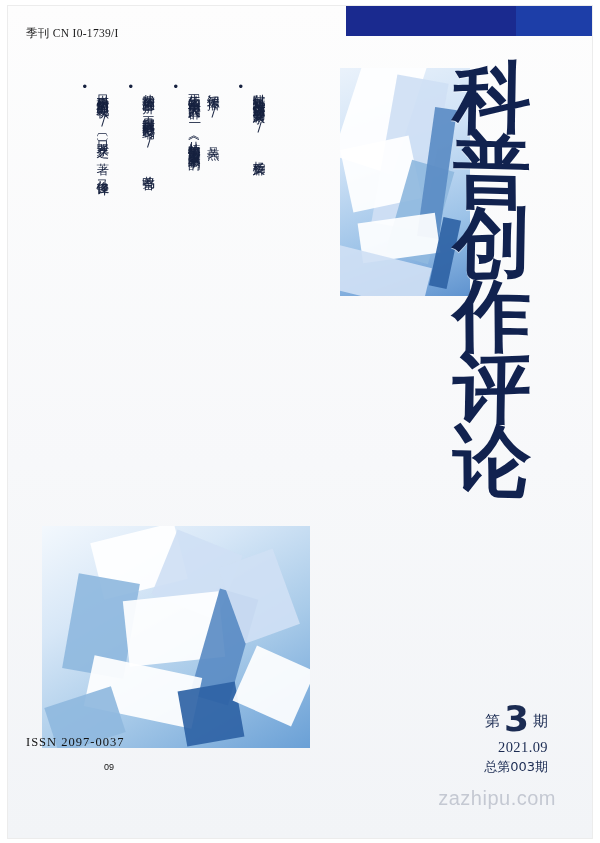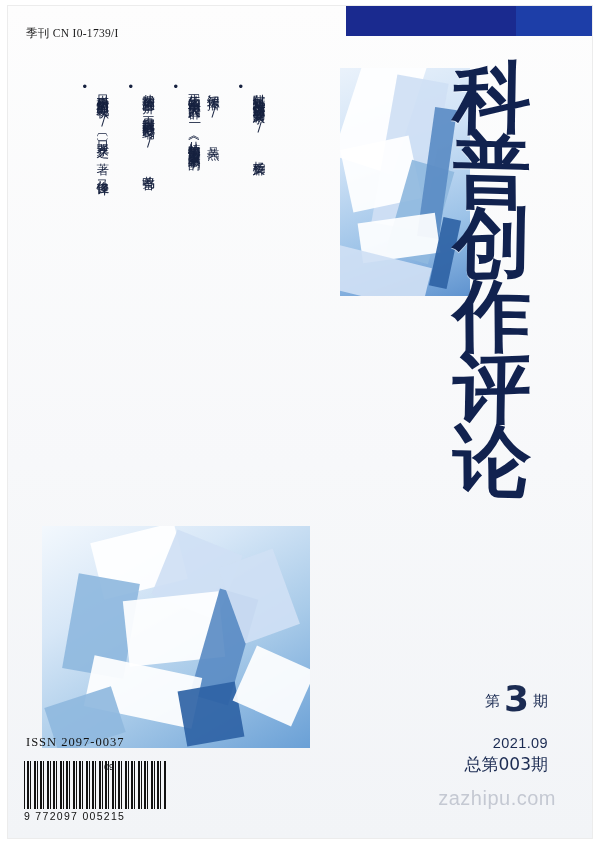--- a/index.html
+++ b/index.html
@@ -162,28 +162,28 @@
     font-size: 15px;
     padding-bottom: 4px;
   }
   .issue-num {
     font-family: "DejaVu Sans", sans-serif;
     font-size: 36px;
     font-weight: 700;
     line-height: 0.9;
   }
   .issue-date {
-    font-family: Liberation Sans, sans-serif;
+    font-family: Liberation Serif, serif;
     font-size: 14.5px;
-    margin-top: 20px;
+    margin-top: 4px;
     letter-spacing: 0.4px;
   }
   .issue-total {
     font-family: "DejaVu Sans", sans-serif;
-    font-size: 17px;
+    font-size: 13px;
     margin-top: 2px;
   }
   
   .issn {
     position: absolute;
     left: 18px;
     bottom: 88px;
     font-family: "Liberation Serif", serif;
     font-size: 12.5px;
     letter-spacing: 1px;
@@ -303,21 +303,17 @@
         <span class="issue-prefix">第</span>
         <span class="issue-num">3</span>
         <span class="issue-suffix">期</span>
       </div>
       <div class="issue-date">2021.09</div>
       <div class="issue-total">总第003期</div>
     </div>
 
     <div class="issn">ISSN 2097-0037</div>
     <div class="small-code">09</div>
-    <div class="barcode">
-      <div class="bars"></div>
-      <div class="bars-num">9 772097 005215</div>
-    </div>
 
     <div class="watermark">zazhipu.com</div>
 
   </div>
 </div>
 
 </body></html>

